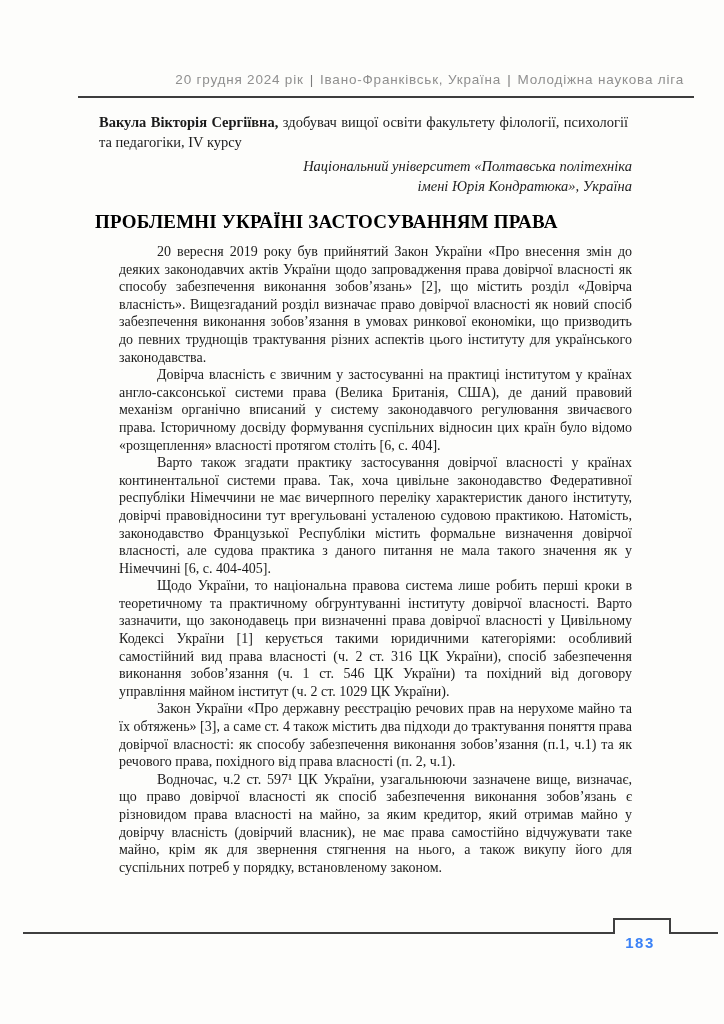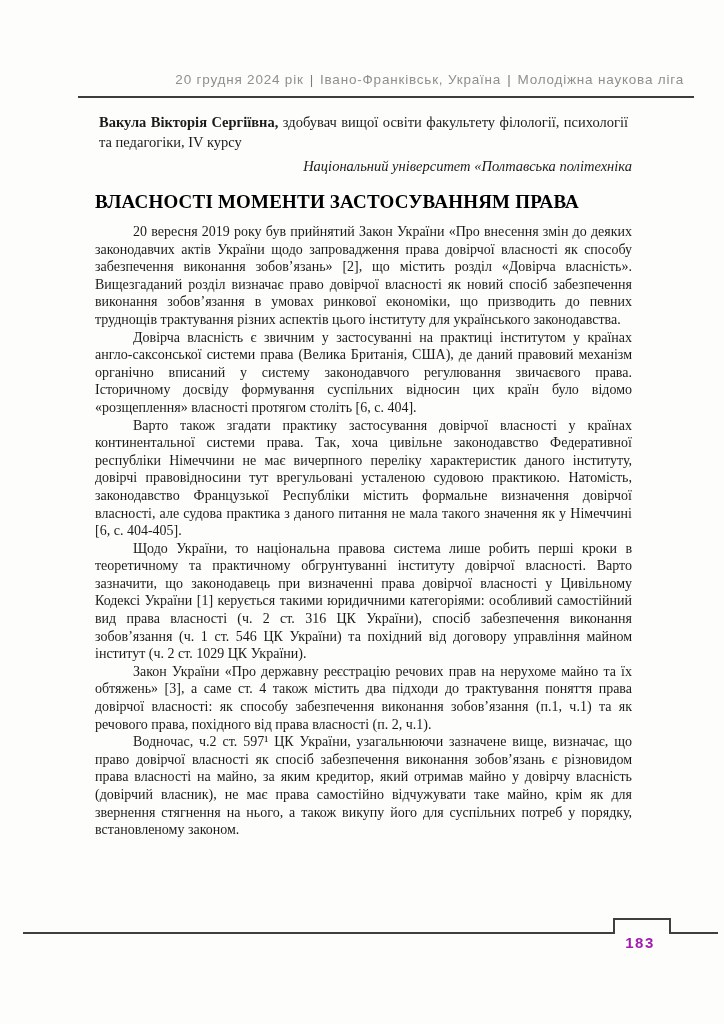--- a/index.html
+++ b/index.html
@@ -63,20 +63,21 @@
     color: #000;
     letter-spacing: 0.2px;
   }
   .title-line { display: block; }
 
   .body-text {
     margin-top: 9px;
     font-size: 14px;
     line-height: 17.6px;
     text-align: justify;
+    margin-left: 24px;
   }
   .body-text p {
     margin: 0;
     text-indent: 38px;
   }
 
   
   .footer-line-left {
     position: absolute;
     left: 23px; top: 932px; width: 590px;
@@ -95,42 +96,43 @@
     border-top: 2px solid #3f3f3f;
   }
   .page-number {
     position: absolute;
     left: 611px; top: 934px; width: 58px;
     text-align: center;
     font-family: "Liberation Sans", sans-serif;
     font-size: 15px;
     font-weight: bold;
     letter-spacing: 1.5px;
-    color: #a21caf;
+    color: #3b82f6;
   }
 </style>
 </head>
 <body>
 
 <div class="page">
 
   <div class="header-text">
     <span>20 грудня 2024 рік</span><span class="sep">|</span><span>Івано-Франківськ, Україна</span><span class="sep">|</span><span>Молодіжна наукова ліга</span>
   </div>
   <div class="header-rule"></div>
 
   <div class="content">
 
     <p class="author-line"><strong>Вакула Вікторія Сергіївна,</strong> <span>здобувач вищої освіти факультету філології, психології та педагогіки, IV курсу</span></p>
     <div class="affiliation">
       <div>Національний університет «Полтавська політехніка</div>
+      <div>імені Юрія Кондратюка», Україна</div>
     </div>
 
     <h1 class="article-title">
-      <span class="title-line">ВЛАСНОСТІ МОМЕНТИ ЗАСТОСУВАННЯМ ПРАВА</span>
+      <span class="title-line">ПРОБЛЕМНІ УКРАЇНІ ЗАСТОСУВАННЯМ ПРАВА</span>
     </h1>
 
     <div class="body-text">
       <p>20 вересня 2019 року був прийнятий Закон України «Про внесення змін до деяких законодавчих актів України щодо запровадження права довірчої власності як способу забезпечення виконання зобов’язань» [2], що містить розділ «Довірча власність». Вищезгаданий розділ визначає право довірчої власності як новий спосіб забезпечення виконання зобов’язання в умовах ринкової економіки, що призводить до певних труднощів трактування різних аспектів цього інституту для українського законодавства.</p>
       <p>Довірча власність є звичним у застосуванні на практиці інститутом у країнах англо-саксонської системи права (Велика Британія, США), де даний правовий механізм органічно вписаний у систему законодавчого регулювання звичаєвого права. Історичному досвіду формування суспільних відносин цих країн було відомо «розщеплення» власності протягом століть [6, с. 404].</p>
       <p>Варто також згадати практику застосування довірчої власності у країнах континентальної системи права. Так, хоча цивільне законодавство Федеративної республіки Німеччини не має вичерпного переліку характеристик даного інституту, довірчі правовідносини тут врегульовані усталеною судовою практикою. Натомість, законодавство Французької Республіки містить формальне визначення довірчої власності, але судова практика з даного питання не мала такого значення як у Німеччині [6, с. 404-405].</p>
       <p>Щодо України, то національна правова система лише робить перші кроки в теоретичному та практичному обгрунтуванні інституту довірчої власності. Варто зазначити, що законодавець при визначенні права довірчої власності у Цивільному Кодексі України [1] керується такими юридичними категоріями: особливий самостійний вид права власності (ч. 2 ст. 316 ЦК України), спосіб забезпечення виконання зобов’язання (ч. 1 ст. 546 ЦК України) та похідний від договору управління майном інститут (ч. 2 ст. 1029 ЦК України).</p>
       <p>Закон України «Про державну реєстрацію речових прав на нерухоме майно та їх обтяжень» [3], а саме ст. 4 також містить два підходи до трактування поняття права довірчої власності: як способу забезпечення виконання зобов’язання (п.1, ч.1) та як речового права, похідного від права власності (п. 2, ч.1).</p>
       <p>Водночас, ч.2 ст. 597¹ ЦК України, узагальнюючи зазначене вище, визначає, що право довірчої власності як спосіб забезпечення виконання зобов’язань є різновидом права власності на майно, за яким кредитор, який отримав майно у довірчу власність (довірчий власник), не має права самостійно відчужувати таке майно, крім як для звернення стягнення на нього, а також викупу його для суспільних потреб у порядку, встановленому законом.</p>
     </div>

